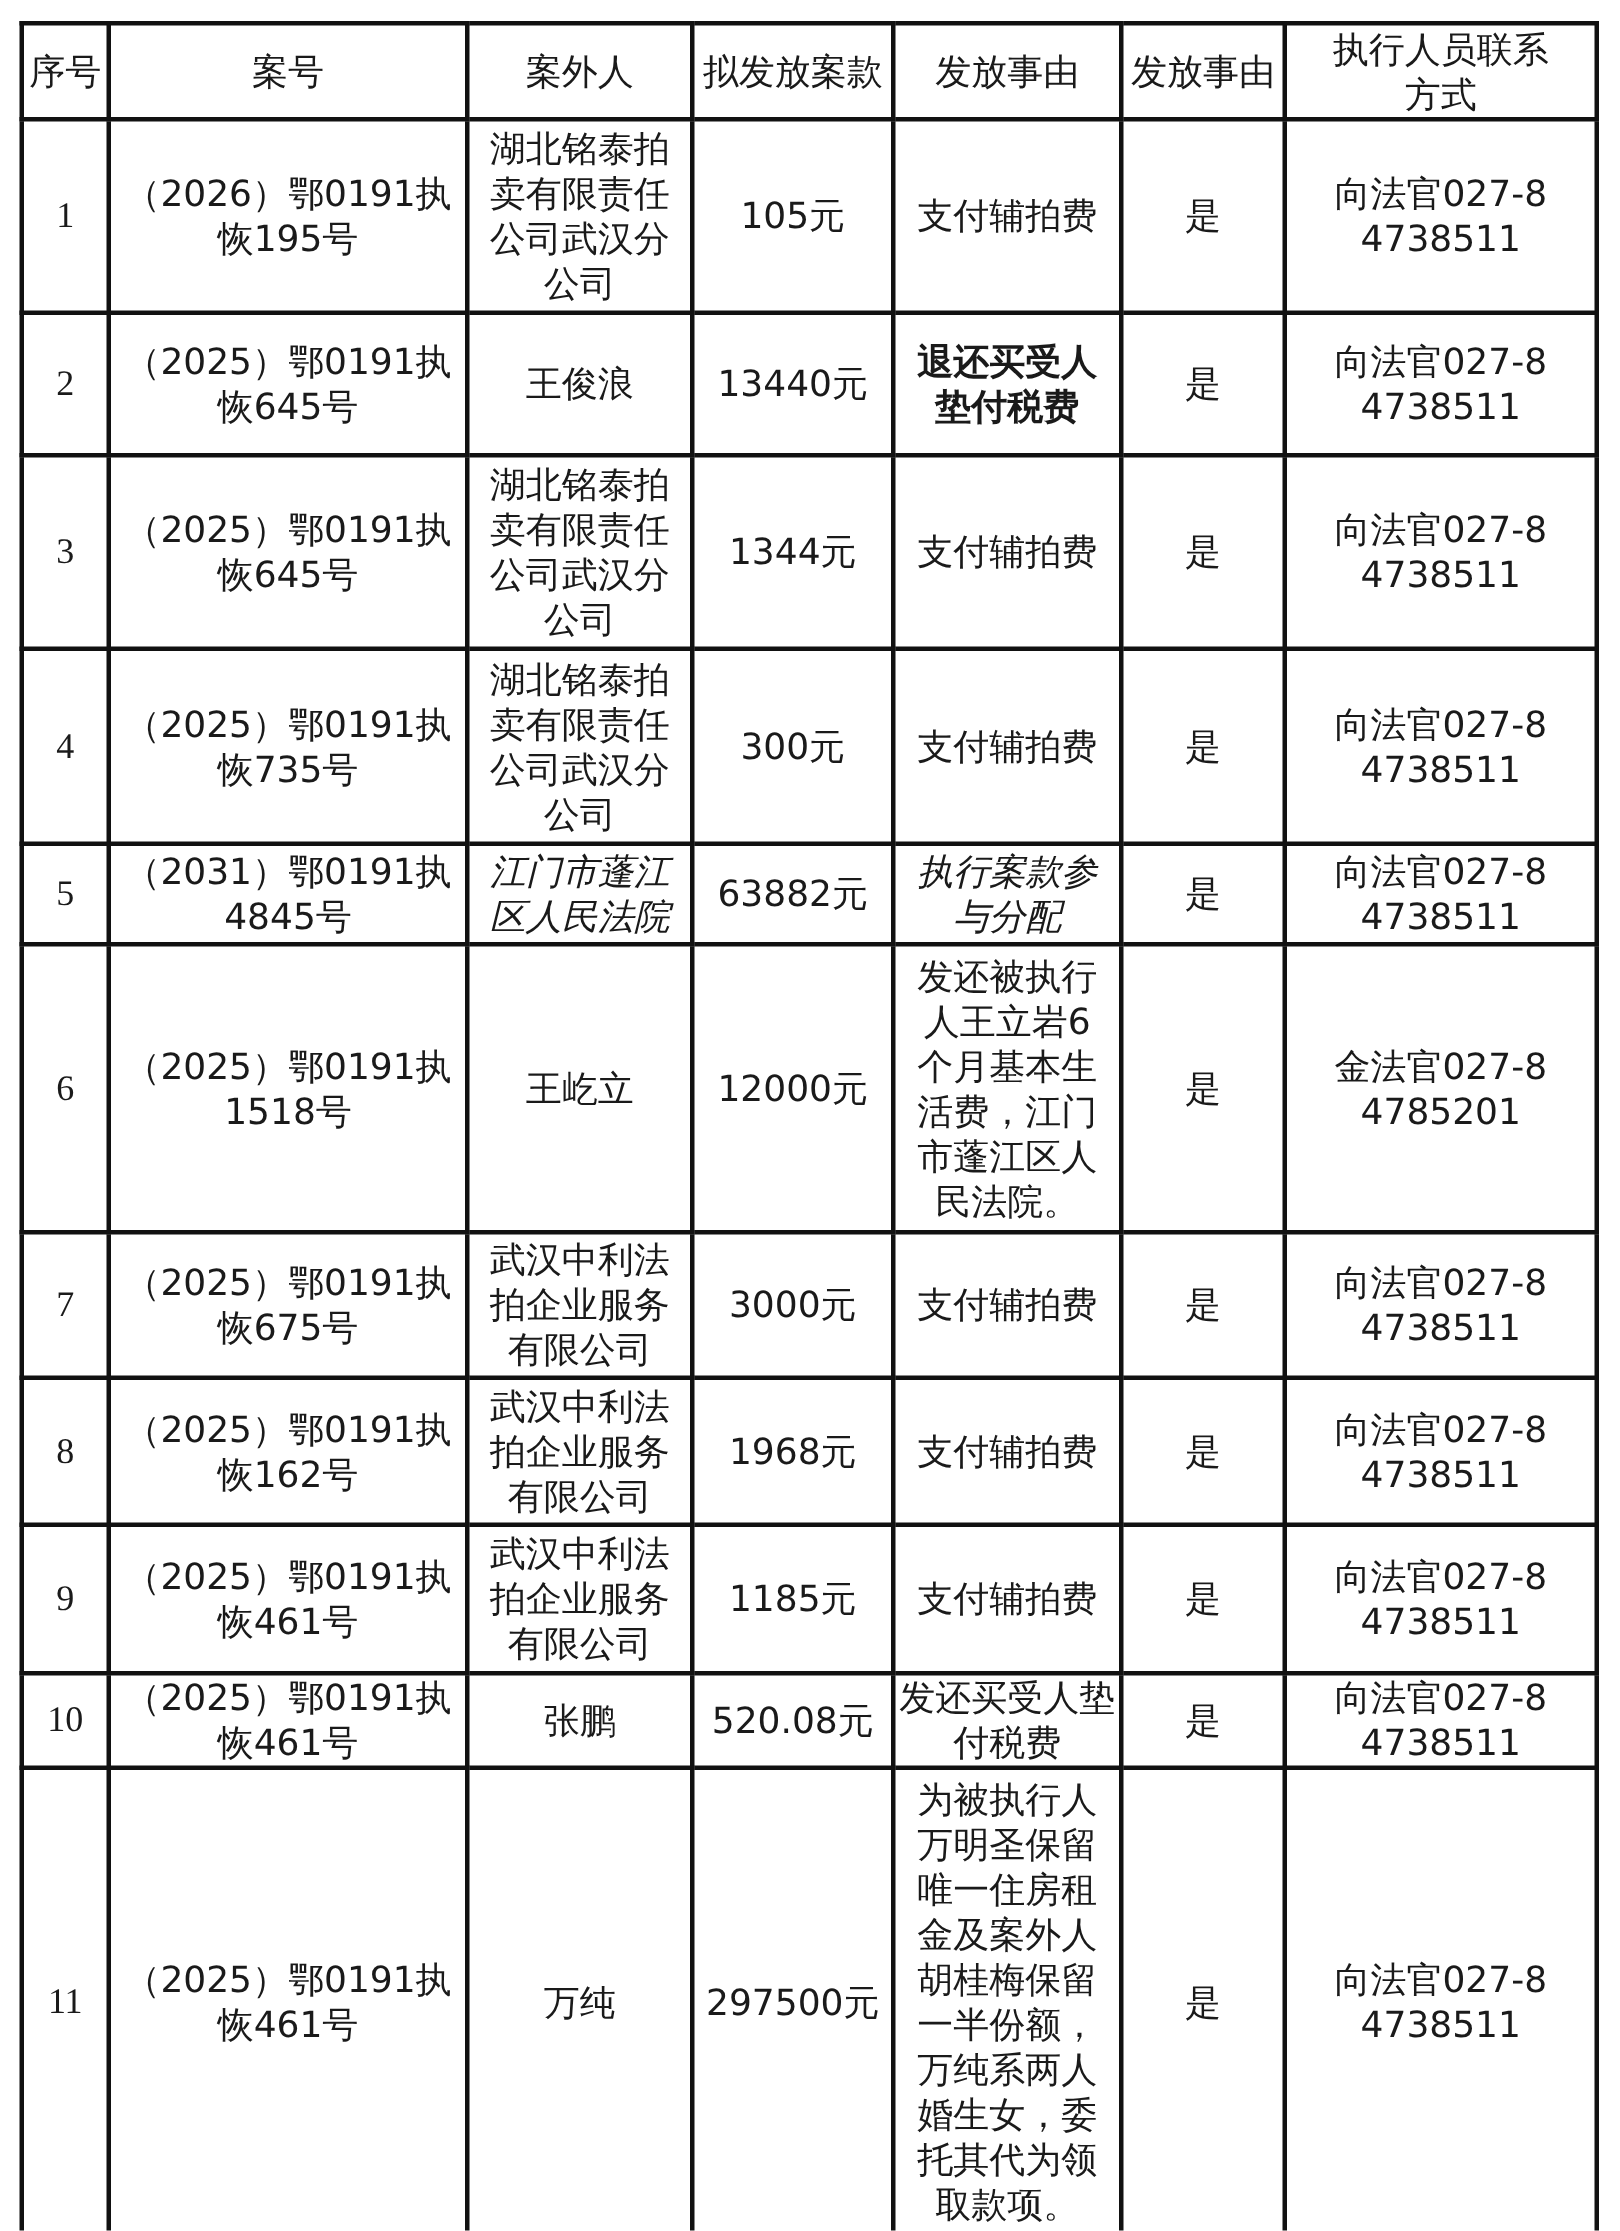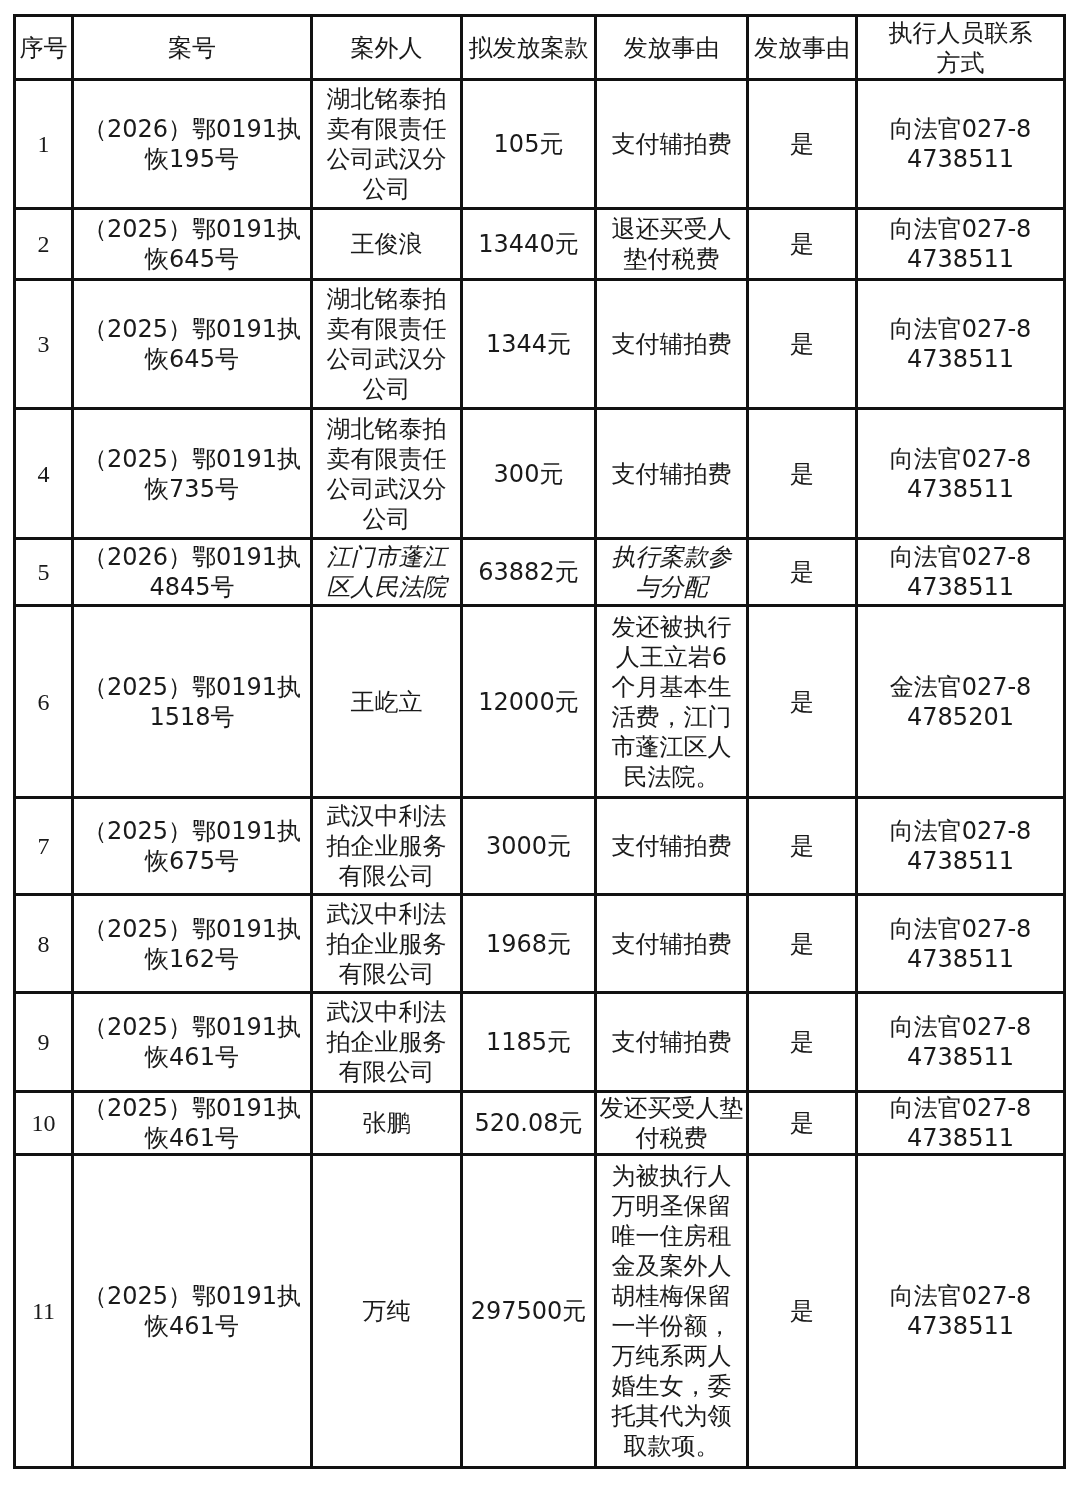--- a/index.html
+++ b/index.html
@@ -47,21 +47,21 @@
         <td>105元</td>
         <td class="c-reason" style="padding: 0px 8px;">支付辅拍费</td>
         <td>是</td>
         <td style="padding: 0px 30px;">向法官027-84738511</td>
       </tr>
       <tr style="height: 68px;">
         <td class="num">2</td>
         <td>（2025）鄂0191执恢645号</td>
         <td style="padding: 0px 8px; text-align: center;">王俊浪</td>
         <td>13440元</td>
-        <td class="c-reason" style="padding: 4px 8px;">退还买受人垫付税费</td>
+        <td class="c-reason" style="padding: 16px 8px; font-weight: bold;">退还买受人垫付税费</td>
         <td>是</td>
         <td style="padding: 0px 30px;">向法官027-84738511</td>
       </tr>
       <tr style="height: 129px;">
         <td class="num">3</td>
         <td>（2025）鄂0191执恢645号</td>
         <td style="padding: 0px 8px;">湖北铭泰拍卖有限责任公司武汉分公司</td>
         <td>1344元</td>
         <td class="c-reason" style="padding: 0px 8px;">支付辅拍费</td>
         <td>是</td>
@@ -71,21 +71,21 @@
         <td class="num">4</td>
         <td>（2025）鄂0191执恢735号</td>
         <td style="padding: 0px 8px;">湖北铭泰拍卖有限责任公司武汉分公司</td>
         <td>300元</td>
         <td class="c-reason" style="padding: 0px 8px;">支付辅拍费</td>
         <td>是</td>
         <td style="padding: 0px 30px;">向法官027-84738511</td>
       </tr>
       <tr style="height: 67px;">
         <td class="num">5</td>
-        <td>（2026）鄂0191执4845号</td>
+        <td>（2031）鄂0191执4845号</td>
         <td style="padding: 0px 8px; font-style: italic;">江门市蓬江区人民法院</td>
         <td>63882元</td>
         <td class="c-reason" style="padding: 0px 8px; font-style: italic;">执行案款参与分配</td>
         <td>是</td>
         <td style="padding: 0px 30px;">向法官027-84738511</td>
       </tr>
       <tr style="height: 192px;">
         <td class="num">6</td>
         <td>（2025）鄂0191执1518号</td>
         <td style="padding: 0px 8px; text-align: center;">王屹立</td>

